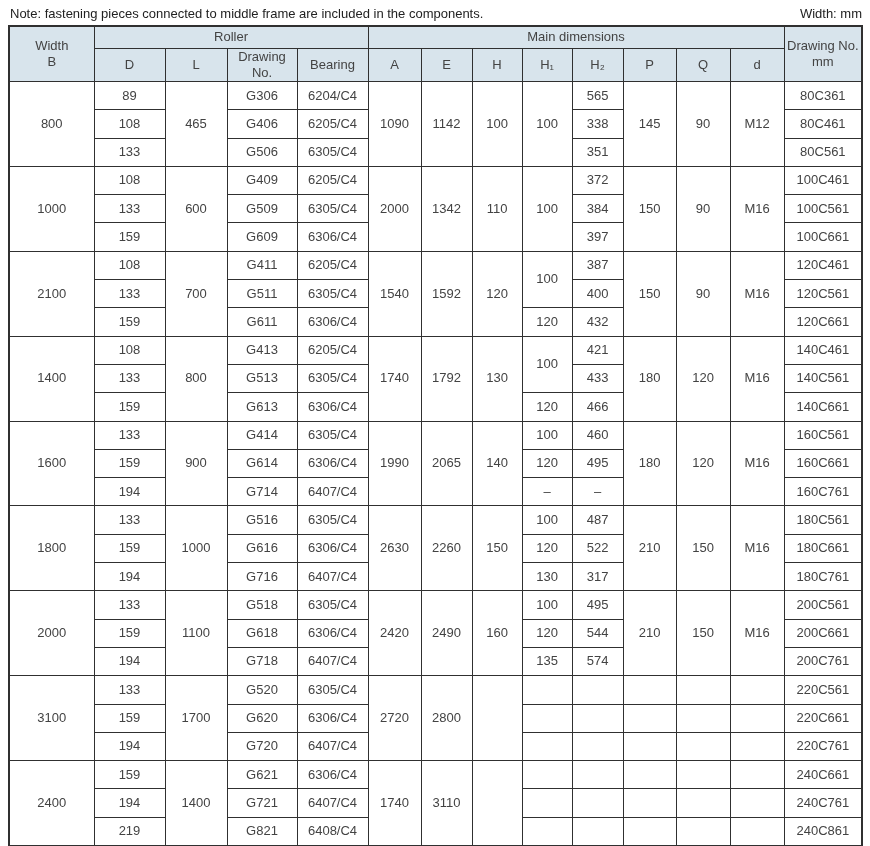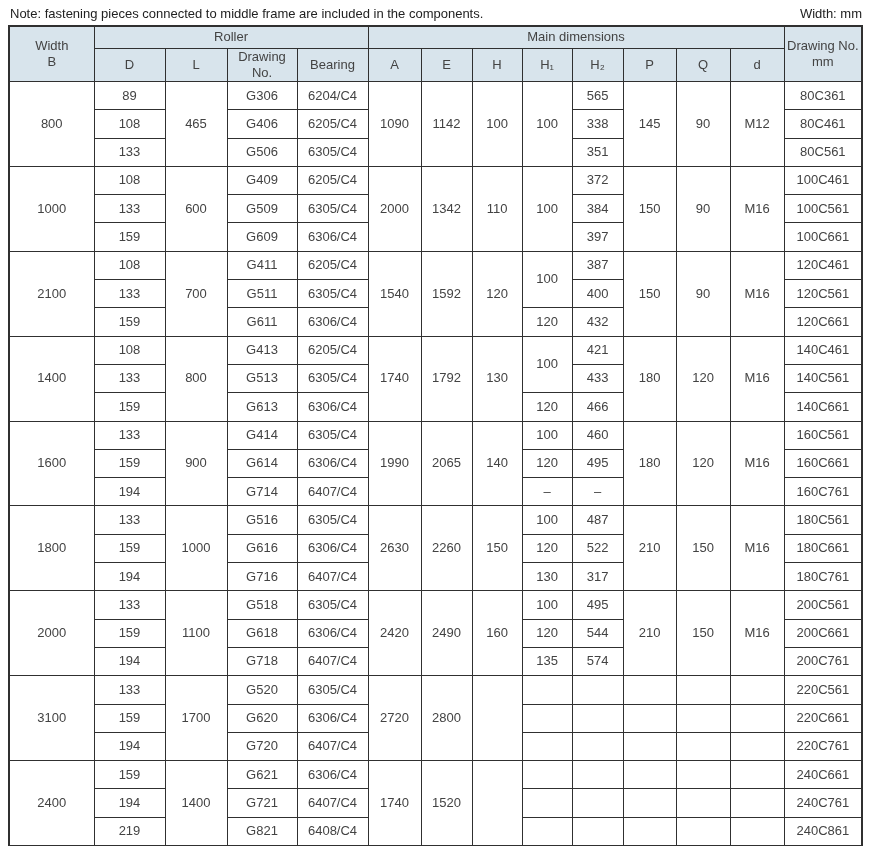--- a/index.html
+++ b/index.html
@@ -358,21 +358,21 @@
         <td></td>
         <td>220C761</td>
       </tr>
       <tr>
         <td rowspan="3">2400</td>
         <td>159</td>
         <td rowspan="3">1400</td>
         <td>G621</td>
         <td>6306/C4</td>
         <td rowspan="3">1740</td>
-        <td rowspan="3">1520</td>
+        <td rowspan="3">3110</td>
         <td rowspan="3"></td>
         <td></td>
         <td></td>
         <td></td>
         <td></td>
         <td></td>
         <td>240C661</td>
       </tr>
       <tr>
         <td>194</td>

